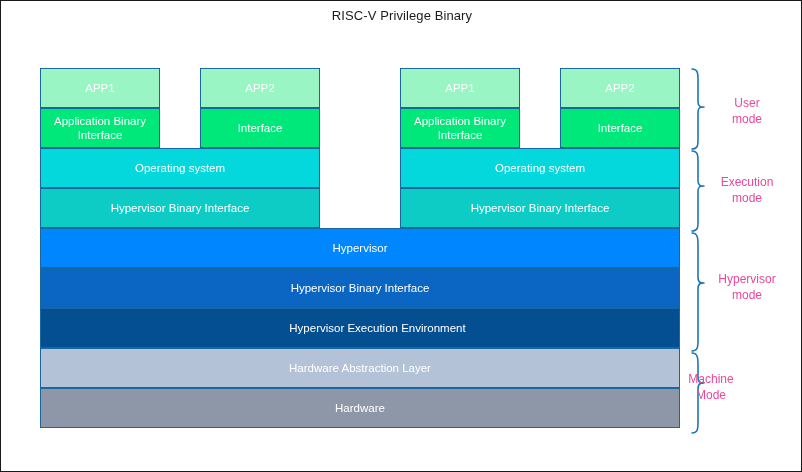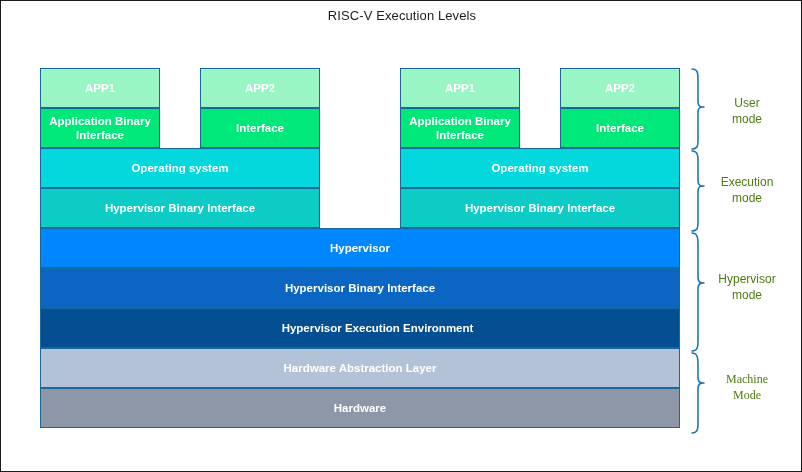--- a/index.html
+++ b/index.html
@@ -35,21 +35,21 @@
     top: 67px;
     width: 640px;
     height: 360px;
   }
   .cell {
     position: absolute;
     box-sizing: border-box;
     border: 1px solid #16689e;
     color: #ffffff;
     font-size: 11.5px;
-    font-weight: bold;
+    font-weight: normal;
     display: flex;
     align-items: center;
     justify-content: center;
     text-align: center;
     line-height: 1.25;
     padding: 0 4px;
   }
   .row-app      { background: #99f5c4; }
   .row-abi      { background: #00e87a; }
   .row-os       { background: #05d8dc; text-align: right; }
@@ -60,30 +60,30 @@
   .row-hal      { background: #b4c2d7; }
   .row-hw       { background: #8e97a8; }
 
   .braces { position: absolute; left: 0; top: 0; width: 802px; height: 472px; pointer-events: none; }
 
   .mode-label {
     position: absolute;
     width: 92px;
     text-align: center;
     font-size: 12px;
-    color: #4d7c0f;
+    color: #ec4899;
     line-height: 1.3;
   }
 </style>
 </head>
 <body>
 
 <div id="canvas">
 
-  <div id="title">RISC-V Execution Levels</div>
+  <div id="title">RISC-V Privilege Binary</div>
 
   <div class="stack">
 
     <div class="cell row-app" style="left:0px;   top:0px;   width:120px; height:40px;">APP1</div>
     <div class="cell row-abi" style="left:0px;   top:40px;  width:120px; height:40px;">Application Binary Interface</div>
 
     <div class="cell row-app" style="left:160px; top:0px;   width:120px; height:40px;">APP2</div>
     <div class="cell row-abi" style="left:160px; top:40px;  width:120px; height:40px;">Interface</div>
 
     <div class="cell row-os" style="left:0px;   top:80px;  width:280px; height:40px;">Operating system</div>
@@ -122,18 +122,18 @@
   <div class="mode-label" style="left:700px; top:174px;">
     <div>Execution</div>
     <div>mode</div>
   </div>
 
   <div class="mode-label" style="left:700px; top:271px;">
     <div>Hypervisor</div>
     <div>mode</div>
   </div>
 
-  <div class="mode-label" style="left:700px; top:371px;font-family:Liberation Serif, serif;">
+  <div class="mode-label" style="left:664px; top:371px;">
     <div>Machine</div>
     <div>Mode</div>
   </div>
 
 </div>
 
 </body></html>

